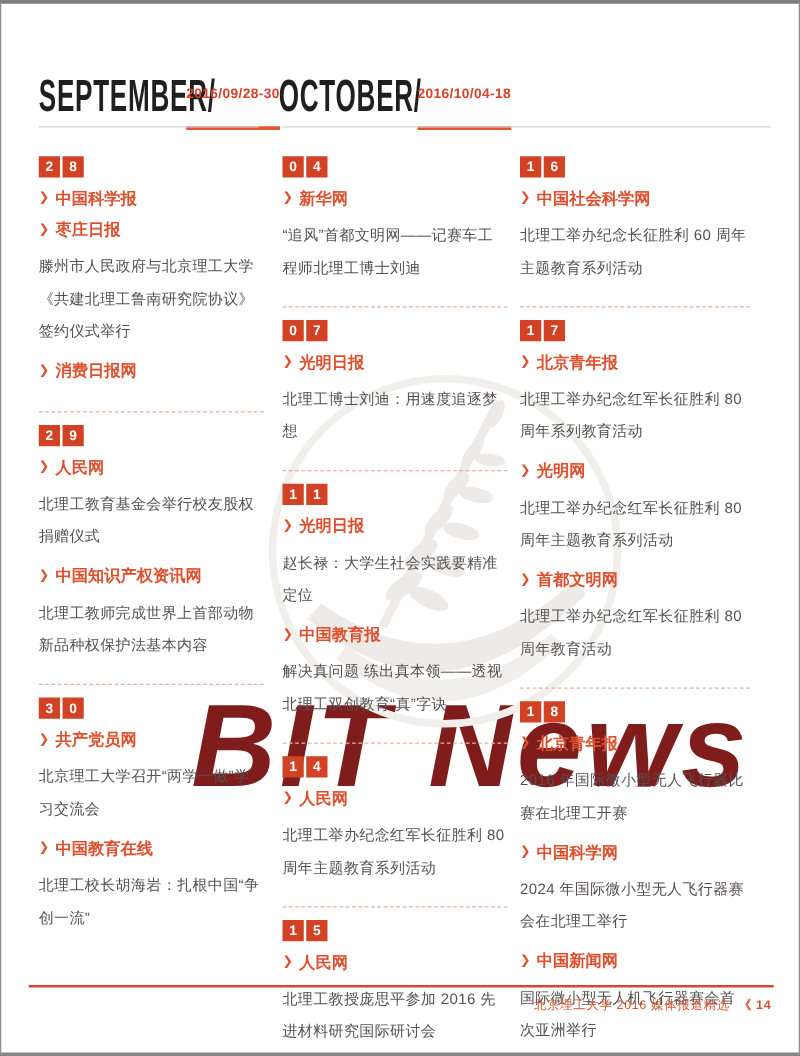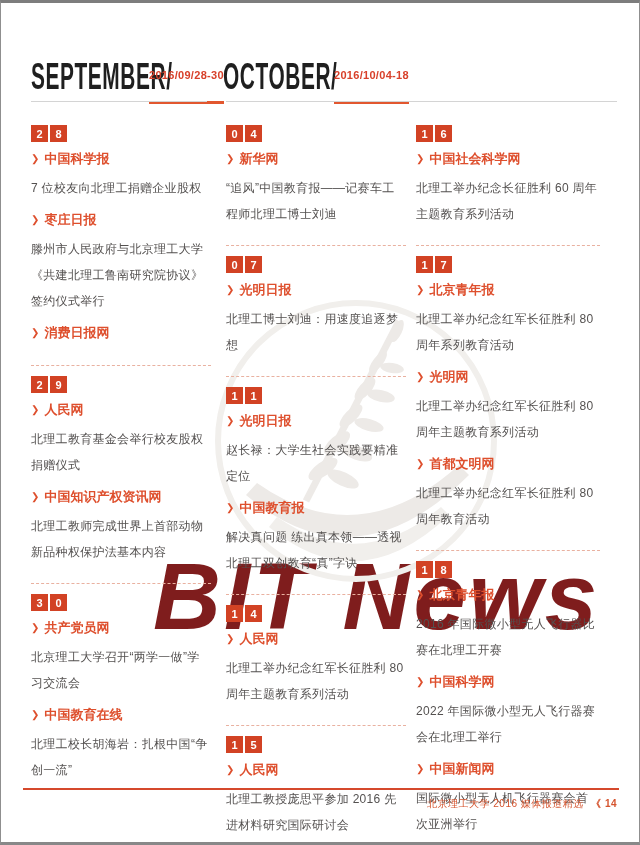--- a/index.html
+++ b/index.html
@@ -107,21 +107,20 @@
     <section class="section first">
       <div class="day-badge">
         <span>2</span>
         <span>8</span>
       </div>
       <div class="entry">
         <div class="source">
           <span class="chev">❯</span>
           <span>中国科学报</span>
         </div>
-        <div class="title">7 位校友向北理工捐赠企业股权</div>
       </div>
       <div class="entry">
         <div class="source">
           <span class="chev">❯</span>
           <span>枣庄日报</span>
         </div>
         <div class="title">滕州市人民政府与北京理工大学《共建北理工鲁南研究院协议》签约仪式举行</div>
       </div>
       <div class="entry">
         <div class="source">
@@ -176,21 +175,21 @@
     <section class="section first">
       <div class="day-badge">
         <span>0</span>
         <span>4</span>
       </div>
       <div class="entry">
         <div class="source">
           <span class="chev">❯</span>
           <span>新华网</span>
         </div>
-        <div class="title">“追风”中国教育报——记赛车工程师北理工博士刘迪</div>
+        <div class="title">“追风”首都文明网——记赛车工程师北理工博士刘迪</div>
       </div>
     </section>
     <section class="section">
       <div class="day-badge">
         <span>0</span>
         <span>7</span>
       </div>
       <div class="entry">
         <div class="source">
           <span class="chev">❯</span>
@@ -299,21 +298,21 @@
           <span class="chev">❯</span>
           <span>北京青年报</span>
         </div>
         <div class="title">2016 年国际微小型无人飞行器比赛在北理工开赛</div>
       </div>
       <div class="entry">
         <div class="source">
           <span class="chev">❯</span>
           <span>中国科学网</span>
         </div>
-        <div class="title">2022 年国际微小型无人飞行器赛会在北理工举行</div>
+        <div class="title">2024 年国际微小型无人飞行器赛会在北理工举行</div>
       </div>
       <div class="entry">
         <div class="source">
           <span class="chev">❯</span>
           <span>中国新闻网</span>
         </div>
         <div class="title">国际微小型无人机飞行器赛会首次亚洲举行</div>
       </div>
     </section>
   </div>

